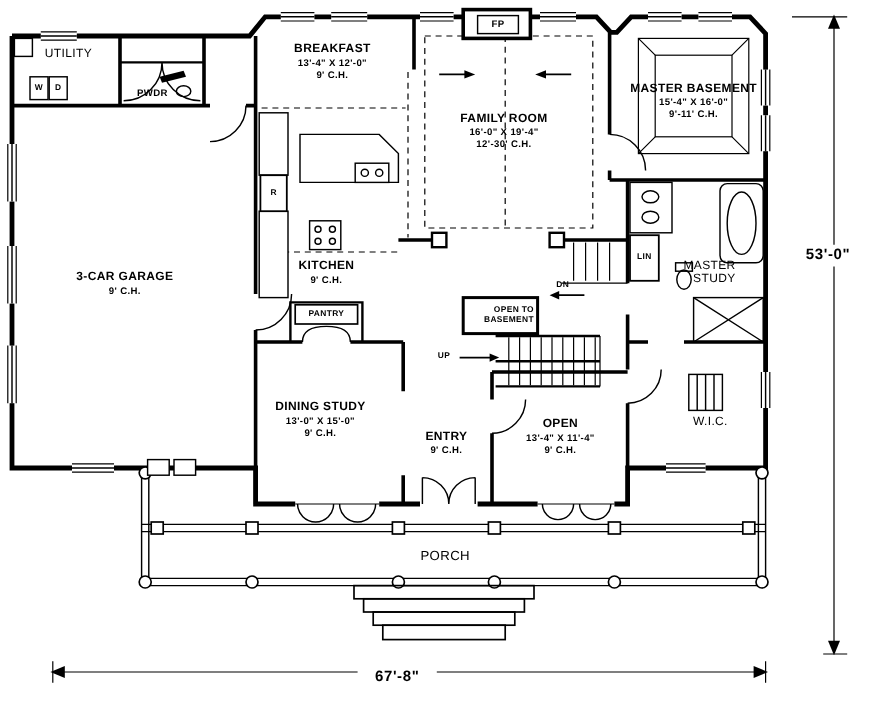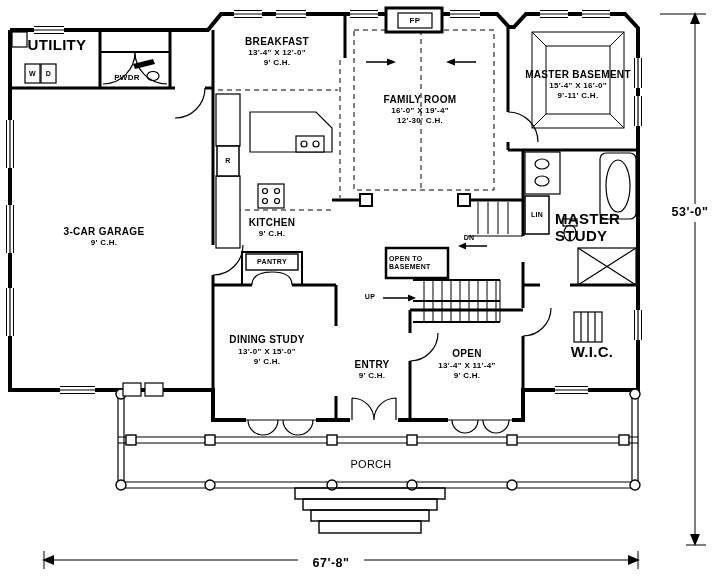--- a/index.html
+++ b/index.html
@@ -1,24 +1,24 @@
 <!DOCTYPE html>
 <html><head>
 <meta charset="utf-8">
 <style>
   html,body{margin:0;padding:0;background:#fff}
   .plan{position:relative;width:725px;height:584px;background:#fff;
         font-family:"Liberation Sans",sans-serif;overflow:hidden;color:#000}
   .plan svg{position:absolute;left:0;top:0}
   .lbl{position:absolute;transform:translate(-50%,-50%);white-space:nowrap;
-       text-align:left;letter-spacing:.3px;line-height:1.1}
+       text-align:right;letter-spacing:.3px;line-height:1.1}
   .r12{font-weight:bold;font-size:12.5px;letter-spacing:.5px}
   .r11{font-weight:normal;font-size:11px}
   .r10{font-weight:bold;font-size:10px}
-  .r9{font-weight:bold;font-size:15px}
+  .r9{font-weight:normal;font-size:10px}
   .r8{font-weight:bold;font-size:8px}
   .r7{font-weight:bold;font-size:7px}
   .wrap{white-space:normal}
 </style>
 </head>
 <body>
 
 <div class="plan">
 
 <svg width="725" height="584" viewBox="0 0 725 584">

